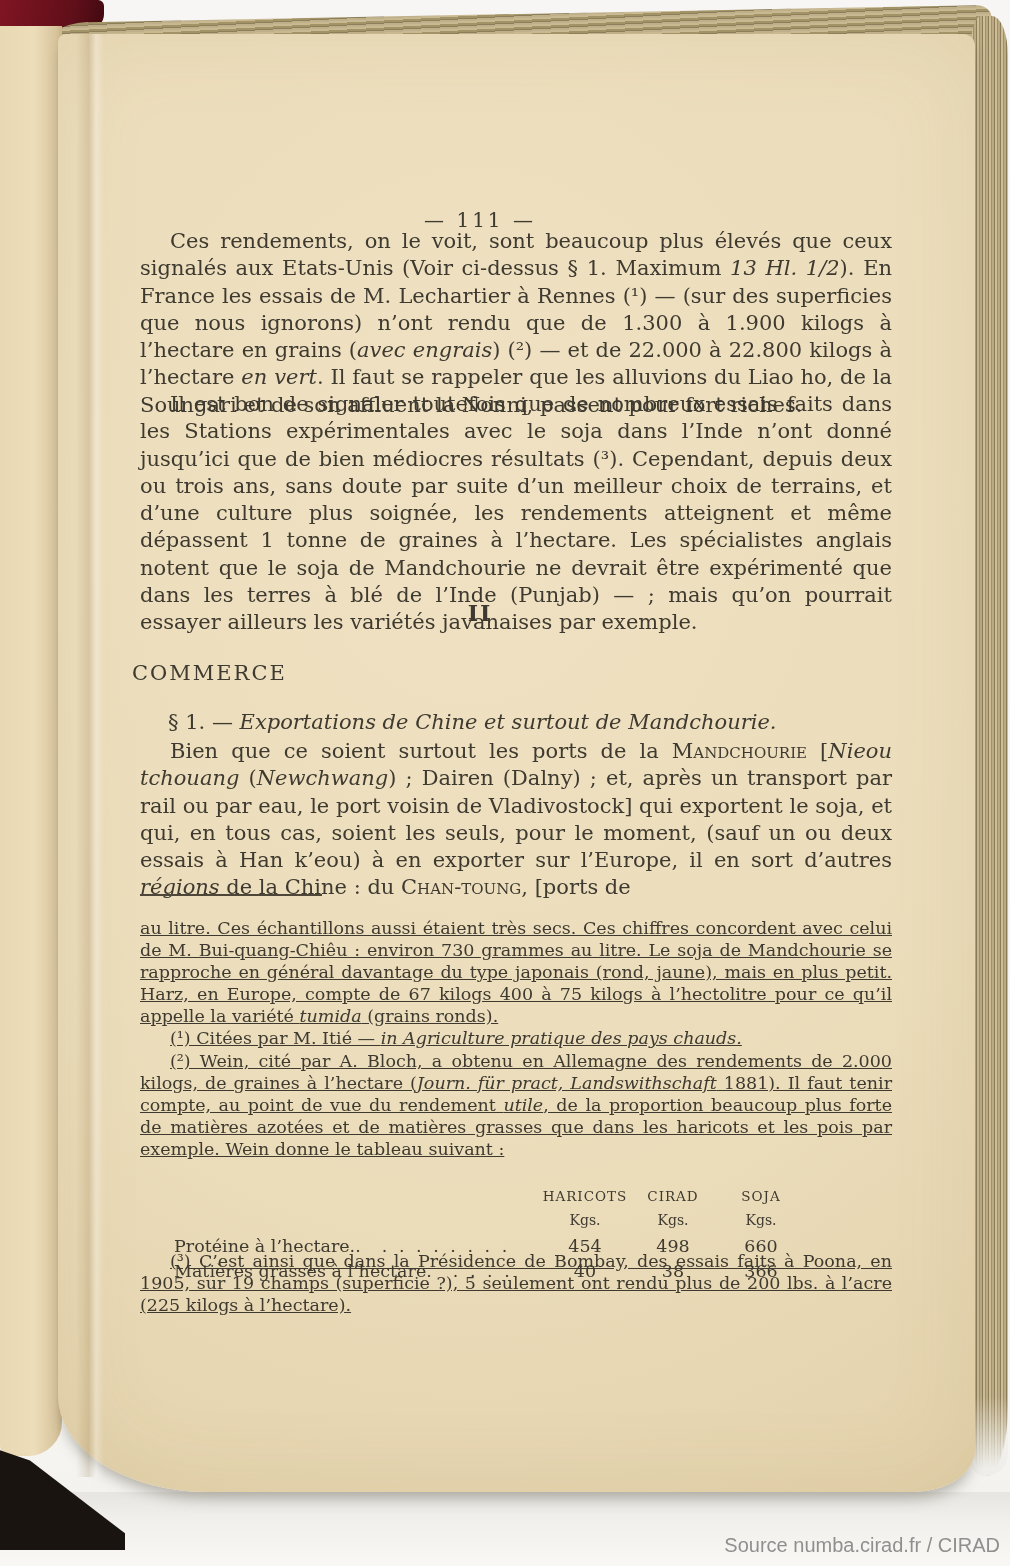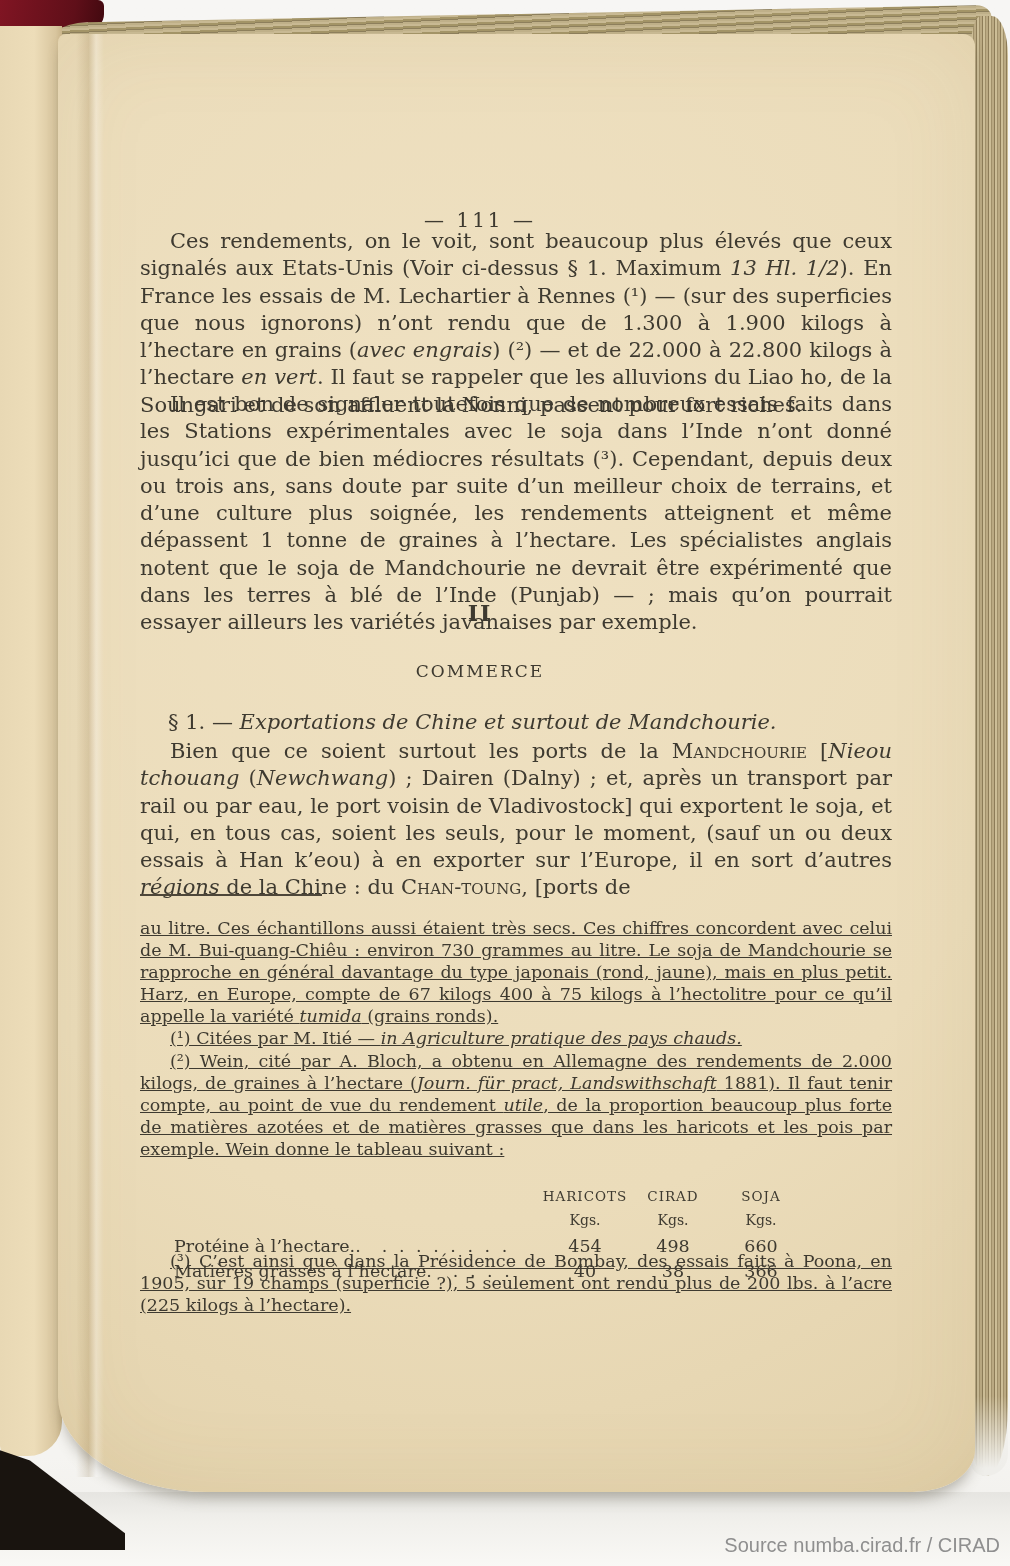--- a/index.html
+++ b/index.html
@@ -39,21 +39,21 @@
   }
   .page::before { content:""; position:absolute; left:18px; top:0; width:28px; height:99%;
     background:linear-gradient(90deg, rgba(120,90,40,0) 0%, rgba(120,90,40,0.16) 45%, rgba(255,255,255,0.28) 72%, rgba(120,90,40,0) 100%); }
   
   .txt { position:absolute; color:#3e3a30; }
   .body-txt { font-size:21px; line-height:27.3px; text-align:justify; width:752px; left:140px; }
   .foot-txt { font-size:17.5px; line-height:22px; text-align:justify; width:752px; left:140px;text-decoration:underline; }
   .indent { text-indent:30px; }
   .pageno { left:140px; width:680px; text-align:center; font-size:20px; letter-spacing:3px; }
   .sec-num { left:140px; width:680px; text-align:center; font-size:22px; font-weight:bold; letter-spacing:2px; }
-  .sec-title { left:140px; width:680px; text-align:center; font-size:17px; letter-spacing:2px; }
+  .sec-title { left:132px; width:680px; font-size:21px; letter-spacing:2px; }
   .subsec { left:140px; width:752px; font-size:21px; padding-left:28px; }
   .rule { position:absolute; left:140px; top:894px; width:182px; height:2px; background:#4d4639; }
   .st-i { font-style:italic; }
   .st-sc { font-variant:small-caps; }
   
   .ftable { position:absolute; left:140px; top:1152px; width:752px; color:#3e3a30; font-size:17.5px;margin-top:36px; }
   .ft-hrow { display:flex; justify-content:flex-end; padding-right:87px; height:24px; align-items:baseline; }
   .ft-vals { display:flex; flex:0 0 264px; width:264px; }
   .ft-c { width:88px; text-align:center; }
   .ft-head .ft-c { font-size:13.5px; letter-spacing:1px; }

